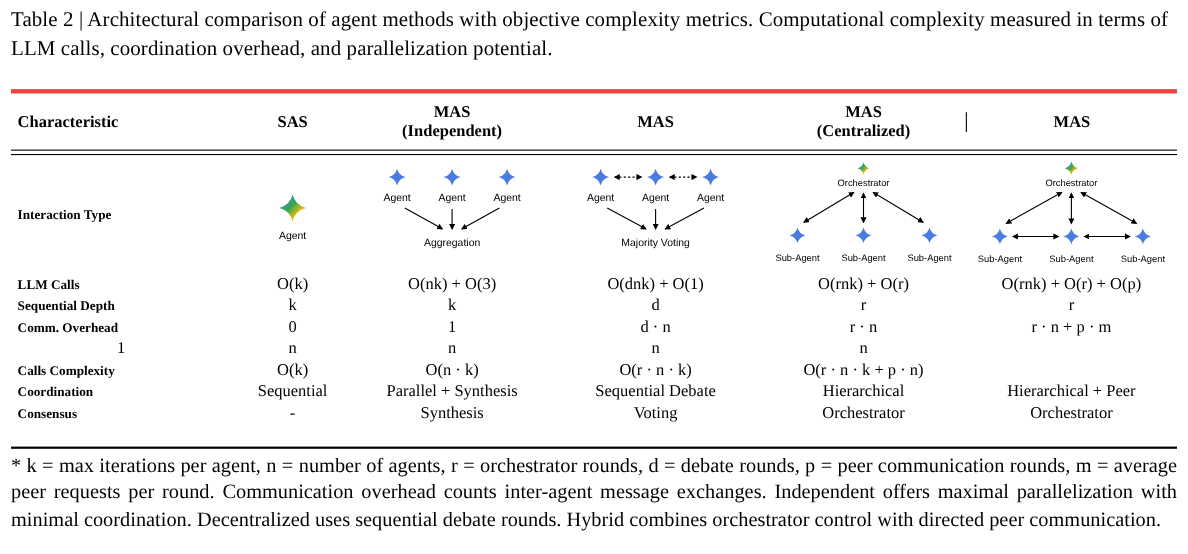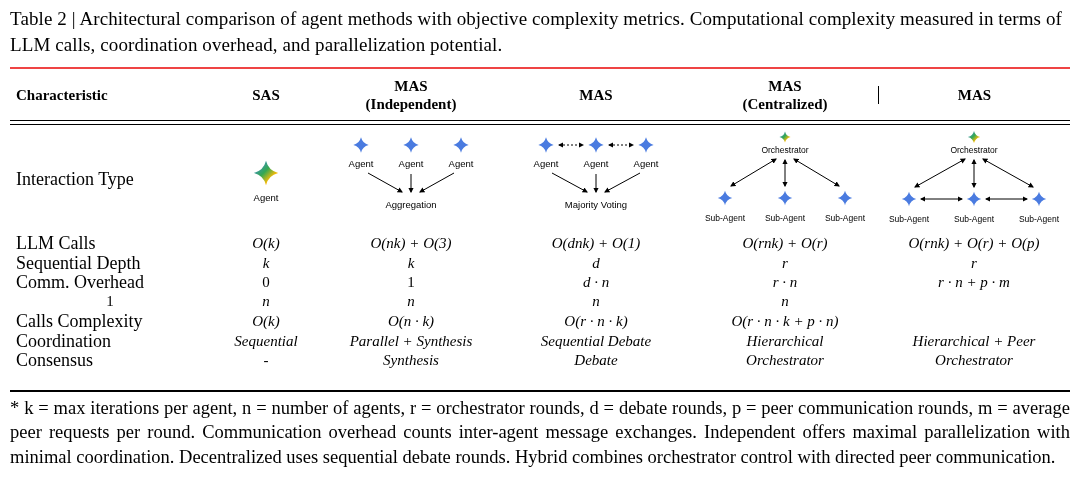--- a/index.html
+++ b/index.html
@@ -1,30 +1,30 @@
 <!DOCTYPE html>
 <html><head>
 <meta charset="utf-8">
 <style>
   html,body{margin:0;padding:0;background:#ffffff;color:#000;}
   body{width:1080px;height:504px;font-family:"Liberation Serif",serif;overflow:hidden;}
   .page{padding:6px 10px 0 10px;}
   .caption{font-size:19px;line-height:1.38;letter-spacing:.1px;}
-  .tbl{margin-top:9px;border-top:2px solid #ef4444;border-bottom:2.5px solid #000;}
+  .tbl{margin-top:23px;border-top:4px solid #ef4444;border-bottom:2.5px solid #000;}
   .grid{display:grid;grid-template-columns:200px 112px 178px 192px 186px 192px;align-items:center;}
   .hrow{padding:8px 0 7px 0;}
   .hcell{text-align:center;font-weight:bold;font-size:15px;line-height:1.2;}
   .hcell.first{text-align:left;padding-left:6px;}
   .hcell.hyb{border-left:1px solid #000;}
   .midrule{height:3px;border-top:1px solid #000;border-bottom:1px solid #000;}
   .irow{min-height:108px;}
-  .rlabel{font-weight:normal;font-size:18px;padding-left:6px;}
+  .rlabel{font-weight:bold;font-size:12px;padding-left:6px;}
   .dcell{display:flex;justify-content:center;align-items:center;}
   .vrow{height:19.5px;}
-  .vcell{text-align:center;font-size:15px;font-style:italic;}
+  .vcell{text-align:center;font-size:15px;}
   .math{}
   .u{font-style:normal;}
   .diag text{font-family:"Liberation Sans",sans-serif;font-size:9.5px;text-anchor:middle;fill:#000;}
   .diag text.sm{font-size:8.5px;}
   .diag line{stroke:#000;stroke-width:1;}
   .diag line.dot{stroke-dasharray:2 2;}
   .footnote{font-size:18.5px;line-height:1.32;margin-top:4px;text-align:justify;}
 </style>
 </head>
 <body>
@@ -197,21 +197,21 @@
       <div class="vcell">Parallel + Synthesis</div>
       <div class="vcell">Sequential Debate</div>
       <div class="vcell">Hierarchical</div>
       <div class="vcell">Hierarchical + Peer</div>
     </div>
 
     <div class="grid vrow" style="padding-bottom:20px">
       <div class="rlabel">Consensus</div>
       <div class="vcell">-</div>
       <div class="vcell">Synthesis</div>
-      <div class="vcell">Debate</div>
+      <div class="vcell">Voting</div>
       <div class="vcell">Orchestrator</div>
       <div class="vcell">Orchestrator</div>
     </div>
 
   </div>
 
   <div class="footnote">* k = max iterations per agent, n = number of agents, r = orchestrator rounds, d = debate rounds, p = peer communication rounds, m = average peer requests per round. Communication overhead counts inter-agent message exchanges. Independent offers maximal parallelization with minimal coordination. Decentralized uses sequential debate rounds. Hybrid combines orchestrator control with directed peer communication.</div>
 
 </div>
 

